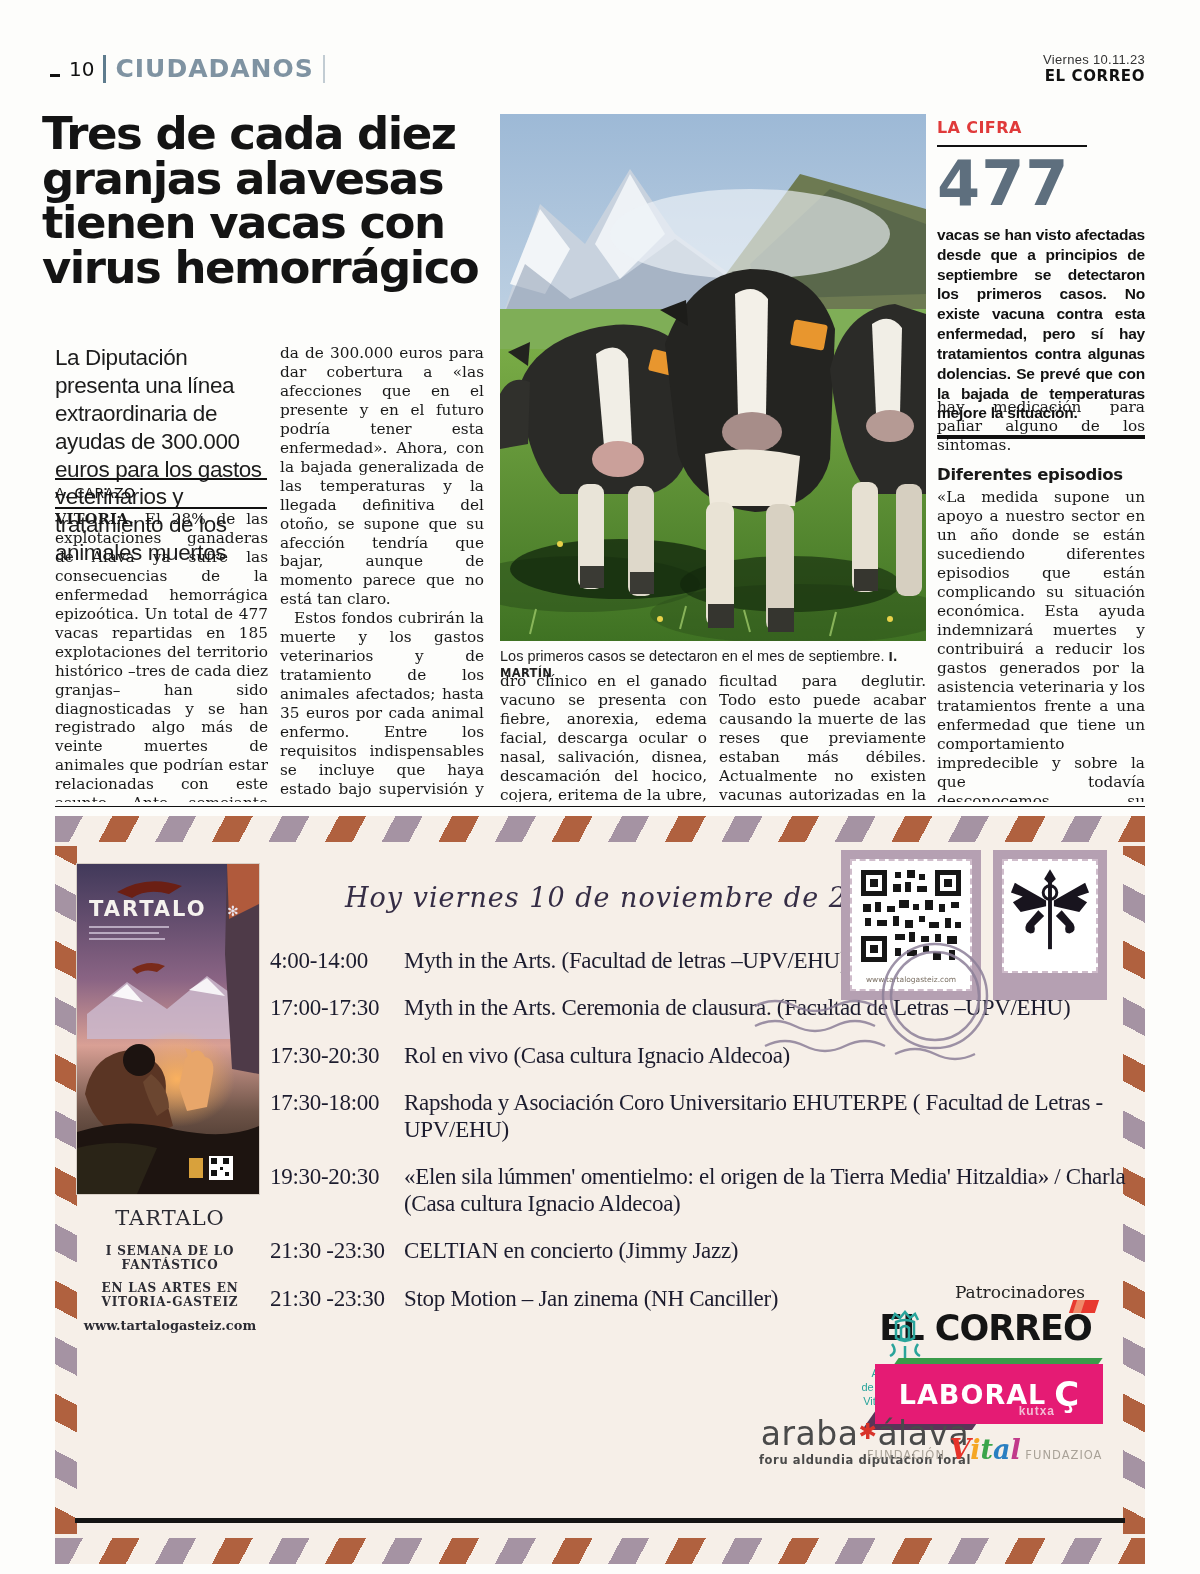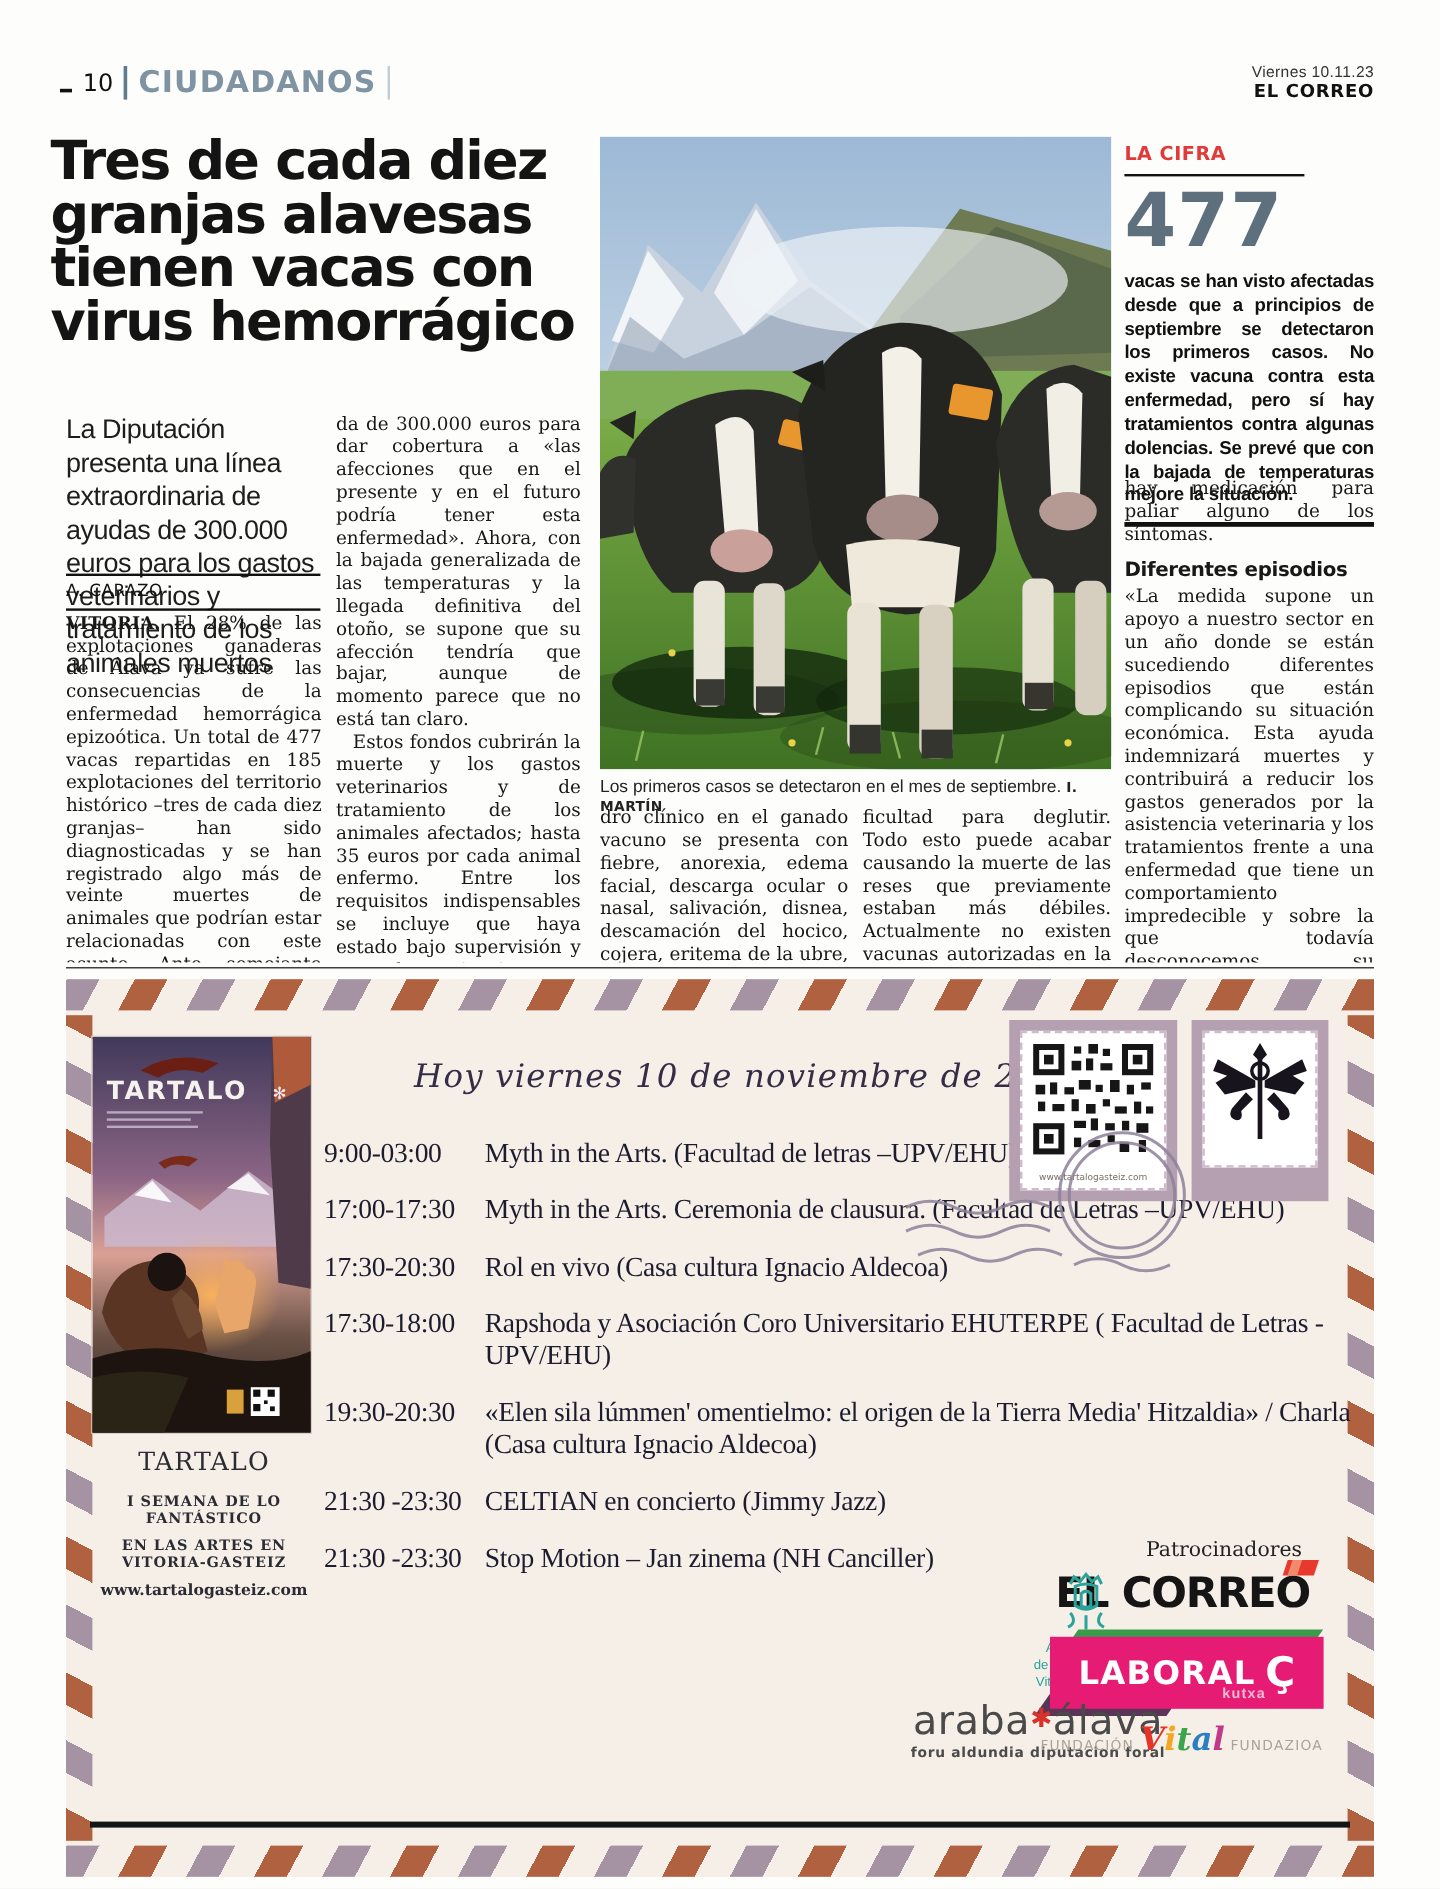--- a/index.html
+++ b/index.html
@@ -313,21 +313,21 @@
       <div class="l">I SEMANA DE LO FANTÁSTICO</div>
       <div class="l">EN LAS ARTES EN VITORIA-GASTEIZ</div>
       <div class="u">www.tartalogasteiz.com</div>
     </div>
 
     <div class="script-date">Hoy viernes 10 de noviembre de 2023</div>
 
     <div class="events">
 
         <div class="event-row">
-          <span class="event-time">9:00-03:00</span>
+          <span class="event-time">4:00-14:00</span>
           <span class="event-desc">Myth in the Arts. (Facultad de letras –UPV/EHU)</span>
         </div>
 
 
         <div class="event-row">
           <span class="event-time">17:00-17:30</span>
           <span class="event-desc">Myth in the Arts. Ceremonia de clausura. (Facultad de Letras –UPV/EHU)</span>
         </div>
 
         <div class="event-row">

